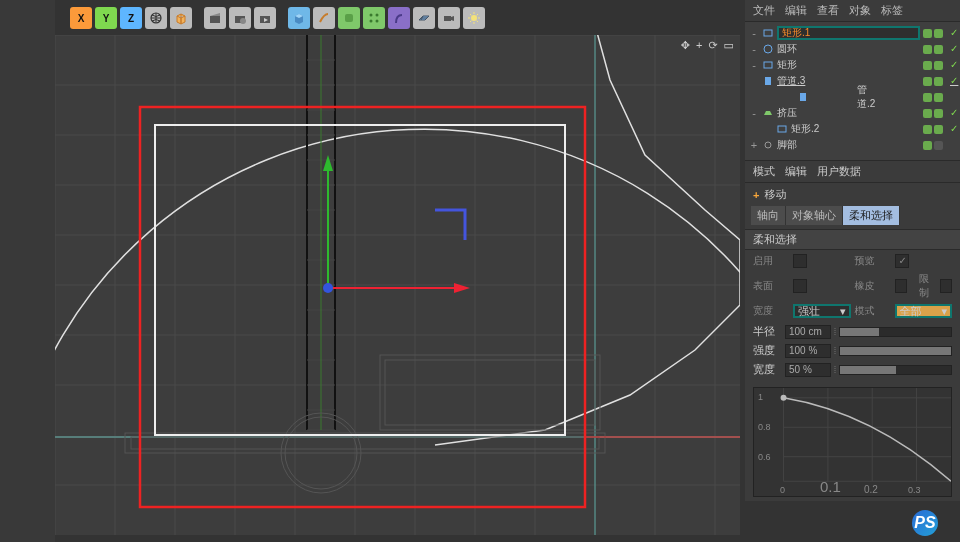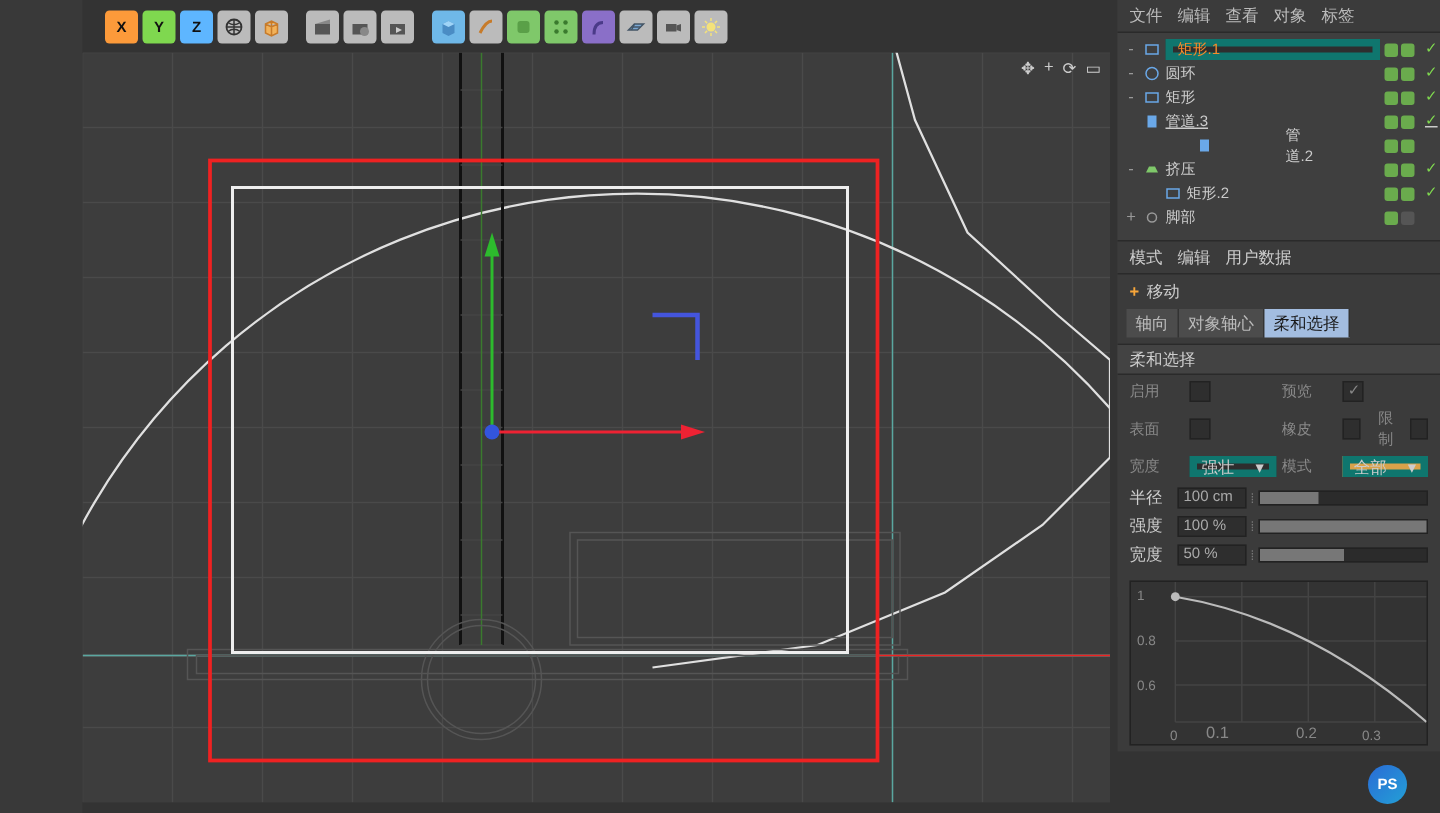--- a/index.html
+++ b/index.html
@@ -44,32 +44,32 @@
 .menu2{display:flex;gap:10px;padding:3px 8px;border-top:1px solid #2a2a2a;border-bottom:1px solid #2a2a2a}
 .tool-title{padding:4px 8px;display:flex;align-items:center;gap:5px}
 .plus{color:#f7a63a;font-weight:bold}
 .tabs{display:flex;padding:0 6px 4px}
 .tab{padding:2px 6px;background:#4c4c4c;color:#bbb;cursor:pointer;border-right:1px solid #333}
 .tab.active{background:#a3bde0;color:#1a1a1a}
 .section{padding:2px 8px;background:#434343;border-top:1px solid #2a2a2a;border-bottom:1px solid #2a2a2a}
 .props{padding:4px 8px;display:grid;grid-template-columns:36px 1fr 36px 1fr;row-gap:4px;column-gap:4px;align-items:center}
 .props .lbl{color:#888;font-size:10px}
 .inp{height:14px;background:#2e2e2e;border:1px solid #222;padding:0 3px;font-size:10px;line-height:12px;color:#aaa}
-.sel{height:14px;background:#2e2e2e;border:5px solid #0f766e;padding:0 3px;font-size:10px;color:#aaa;display:flex;align-items:center}
+.sel{height:14px;background:#2e2e2e;border:2px solid #0f766e;padding:0 3px;font-size:10px;color:#aaa;display:flex;align-items:center}
 .sel.hi{background:#d9a24a;color:#222}
 .sliders{padding:2px 8px 6px;display:grid;grid-template-columns:32px 46px 8px 1fr;row-gap:4px;align-items:center}
 .bar{height:10px;background:#2b2b2b;border:1px solid #222;position:relative}
 .bar .fill{position:absolute;left:0;top:0;bottom:0;background:#777}
 .step{color:#777;font-size:9px;text-align:center}
 
 .graph{margin:4px 8px;height:110px;background:#333;border:1px solid #222;position:relative}
 .graph svg{position:absolute;inset:0}
 
 .watermark{position:absolute;right:22px;bottom:6px;display:flex;align-items:center;gap:6px;z-index:20}
-.watermark .logo{width:26px;height:26px;border-radius:50%;background:linear-gradient(135deg,#2a6bd6,#23a0d6);display:flex;align-items:center;justify-content:center;color:#fff;font-weight:bold;font-size:10px;}
+.watermark .logo{width:26px;height:26px;border-radius:50%;background:linear-gradient(135deg,#2a6bd6,#23a0d6);display:flex;align-items:center;justify-content:center;color:#fff;font-weight:bold;font-size:16px;font-style:italic}
 .watermark .txt1{font-size:18px;font-style:italic;color:#666}
 .watermark .txt2{font-size:11px;color:#666}
 </style>
 </head>
 <body>
 <div id="app">
 
 <div class="leftbar"></div>
 
 <div class="toolbar">
@@ -452,21 +452,21 @@
               <line x1="120" y1="0" x2="120" y2="95"></line>
               <line x1="165" y1="0" x2="165" y2="95"></line>
         </g>
         <path d="M30 10 Q 120 25 200 95" fill="none" stroke="#bbb" stroke-width="1.5"></path>
         <circle cx="30" cy="10" r="3" fill="#bbb"></circle>
       </svg>
       <div style="position:absolute;left:4px;top:4px;font-size:9px;color:#888">1</div>
       <div style="position:absolute;left:4px;top:34px;font-size:9px;color:#888">0.8</div>
       <div style="position:absolute;left:4px;top:64px;font-size:9px;color:#888">0.6</div>
       <div style="position:absolute;bottom:1px;left:26px;font-size:9px;color:#888">0</div>
-      <div style="position:absolute;bottom:1px;left:50px;font-size:11px;color:#888">0.1</div>
+      <div style="position:absolute;bottom:1px;left:66px;font-size:15px;color:#888">0.1</div>
       <div style="position:absolute;bottom:1px;left:110px;font-size:10px;color:#888">0.2</div>
       <div style="position:absolute;bottom:1px;left:154px;font-size:9px;color:#888">0.3</div>
     </div>
   </div>
 </div>
 
 <div class="watermark">
   <div class="logo">PS</div>
 </div>
 

